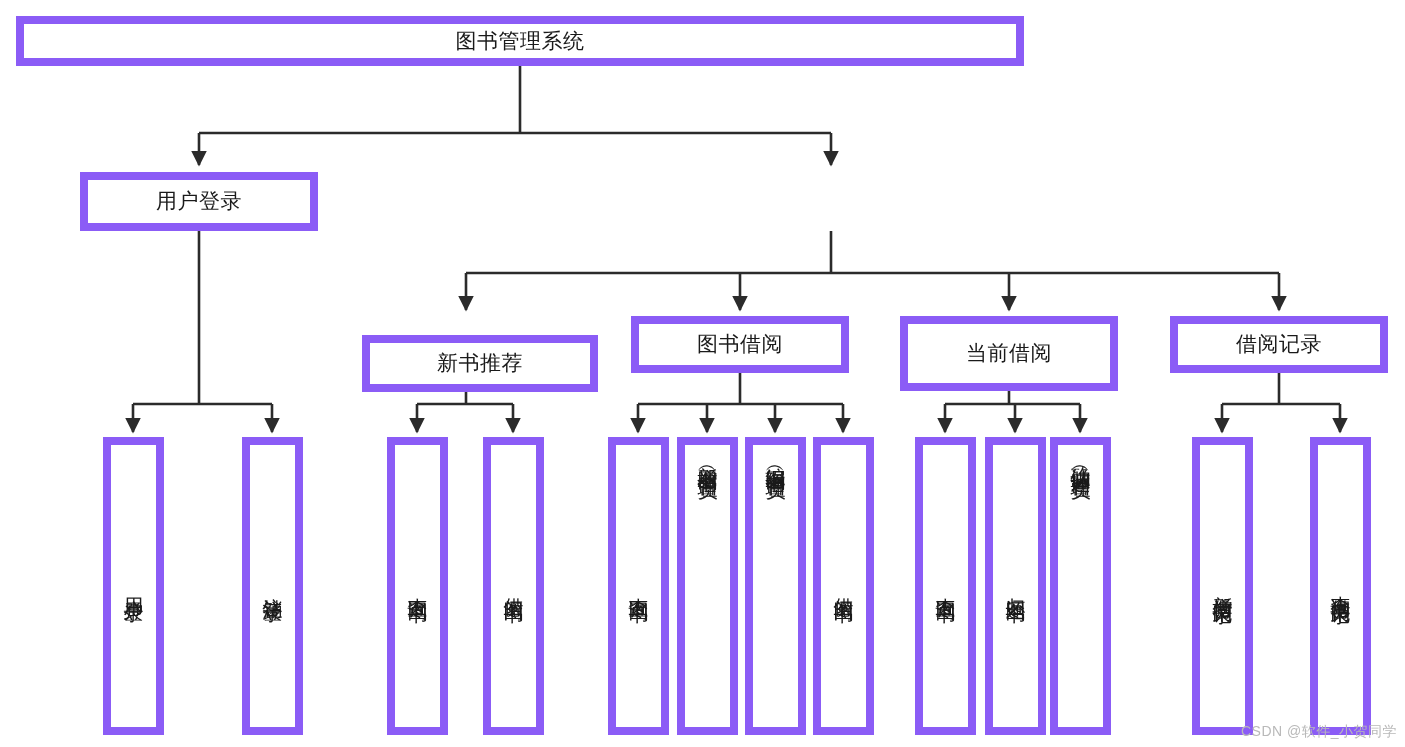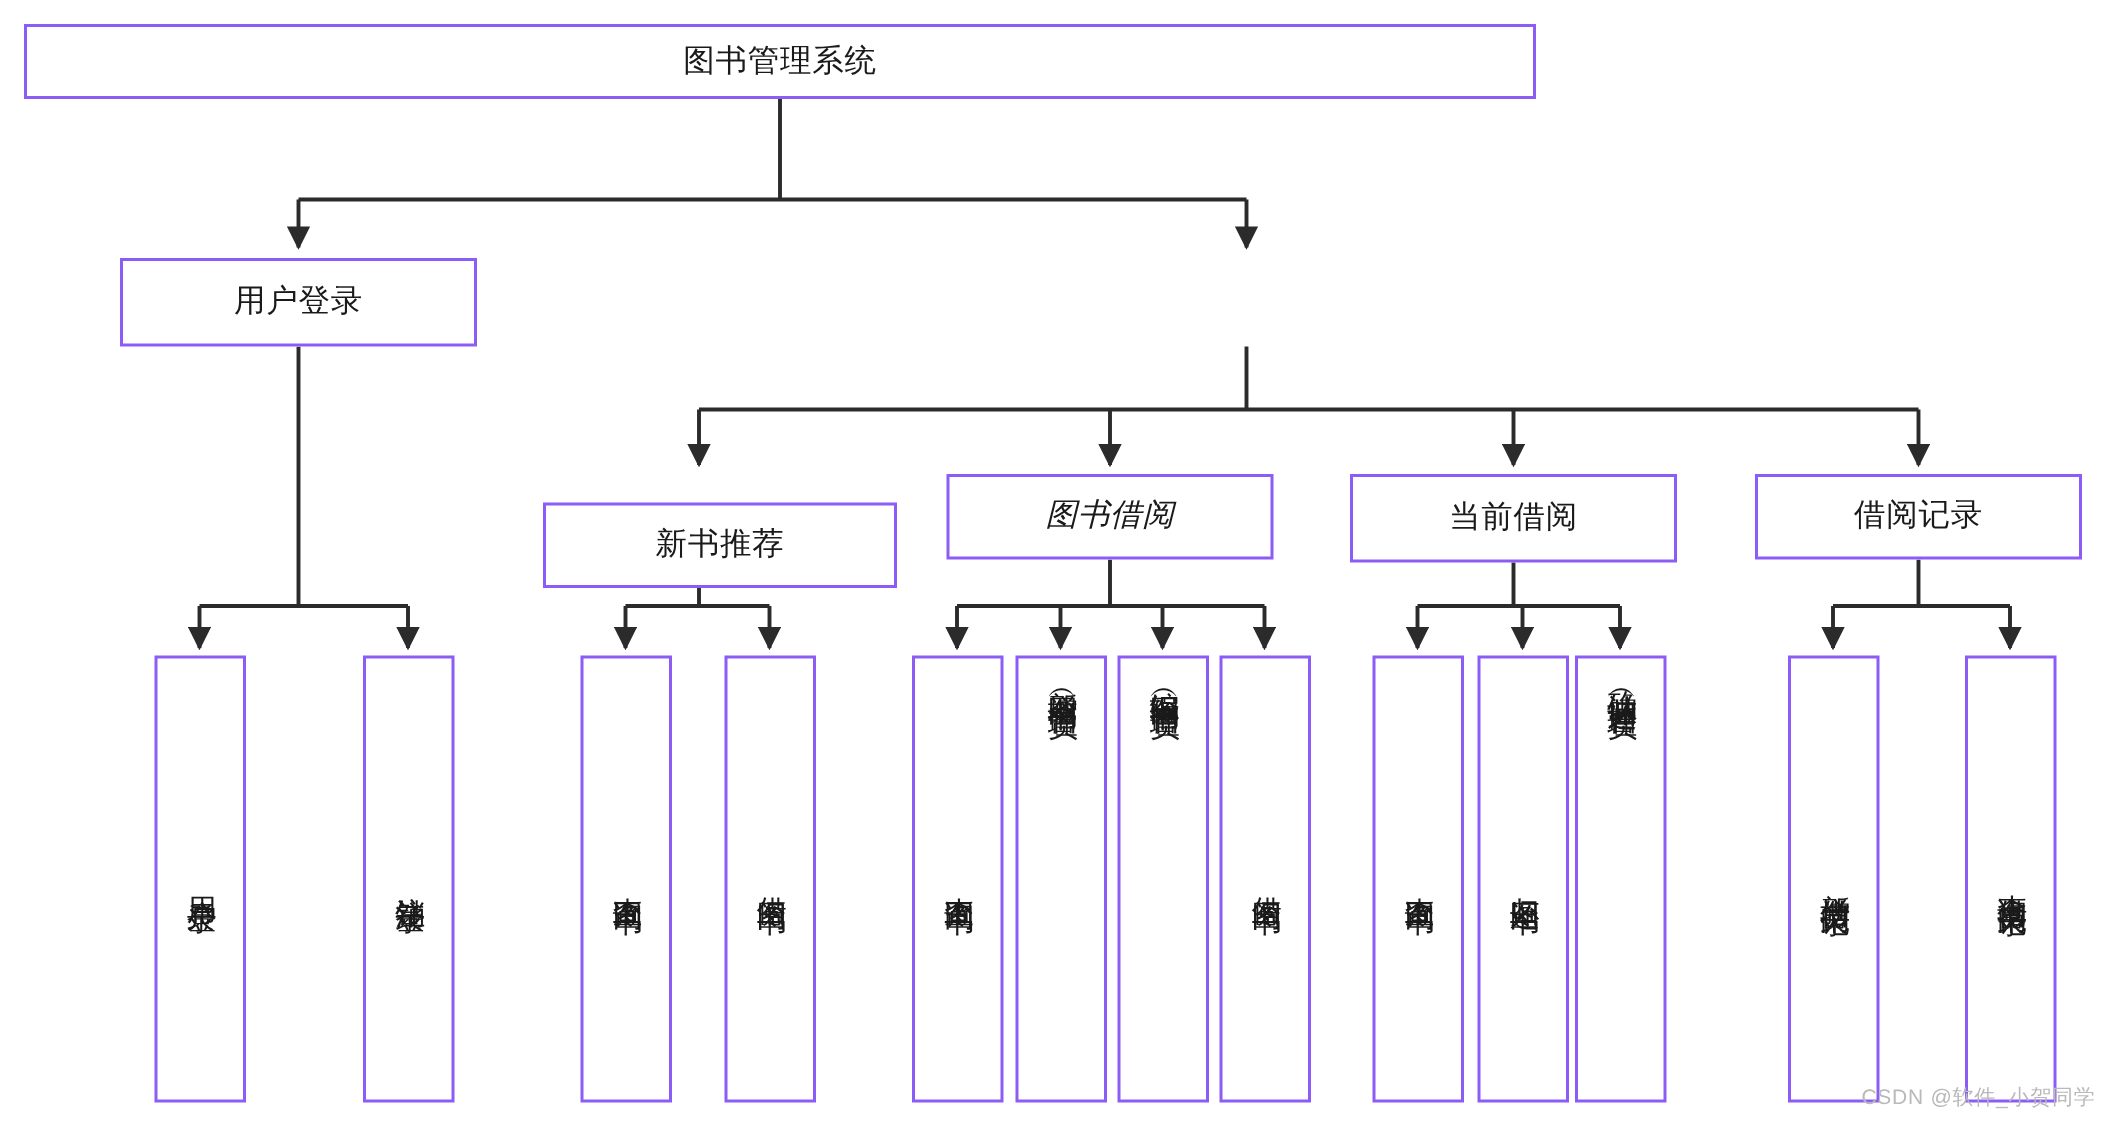--- a/index.html
+++ b/index.html
@@ -21,21 +21,21 @@
     position: absolute;
     left: 0;
     top: 0;
     width: 1405px;
     height: 747px;
     pointer-events: none;
   }
   .node {
     position: absolute;
     box-sizing: border-box;
-    border: 2px solid #8b5cf6;
+    border: 8px solid #8b5cf6;
     background: #ffffff;
     display: flex;
     align-items: center;
     justify-content: center;
     color: #1a1a1a;
   }
   .node .label {
     font-size: 21px;
     line-height: 1.15;
     letter-spacing: 0.5px;
@@ -128,24 +128,24 @@
     <span class="label">图书管理系统</span>
   </div>
 
   <div class="node" style="left:80px; top:172px; width:238px; height:59px;">
     <span class="label">用户登录</span>
   </div>
 
   <div class="node" style="left:362px; top:316px; width:236px; height:57px;margin-top:19px;">
     <span class="label">新书推荐</span>
   </div>
-  <div class="node" style="left:631px; top:316px; width:218px; height:57px;font-style:italic;">
+  <div class="node" style="left:631px; top:316px; width:218px; height:57px;">
     <span class="label">图书借阅</span>
   </div>
-  <div class="node" style="left:900px; top:316px; width:218px; height:59px;">
+  <div class="node" style="left:900px; top:316px; width:218px; height:75px;">
     <span class="label">当前借阅</span>
   </div>
   <div class="node" style="left:1170px; top:316px; width:218px; height:57px;">
     <span class="label">借阅记录</span>
   </div>
 
   <div class="node vertical centered" style="left:103px; top:437px; width:61px; height:298px;">
     <span class="label">用户登录</span>
   </div>
   <div class="node vertical centered" style="left:242px; top:437px; width:61px; height:298px;">

